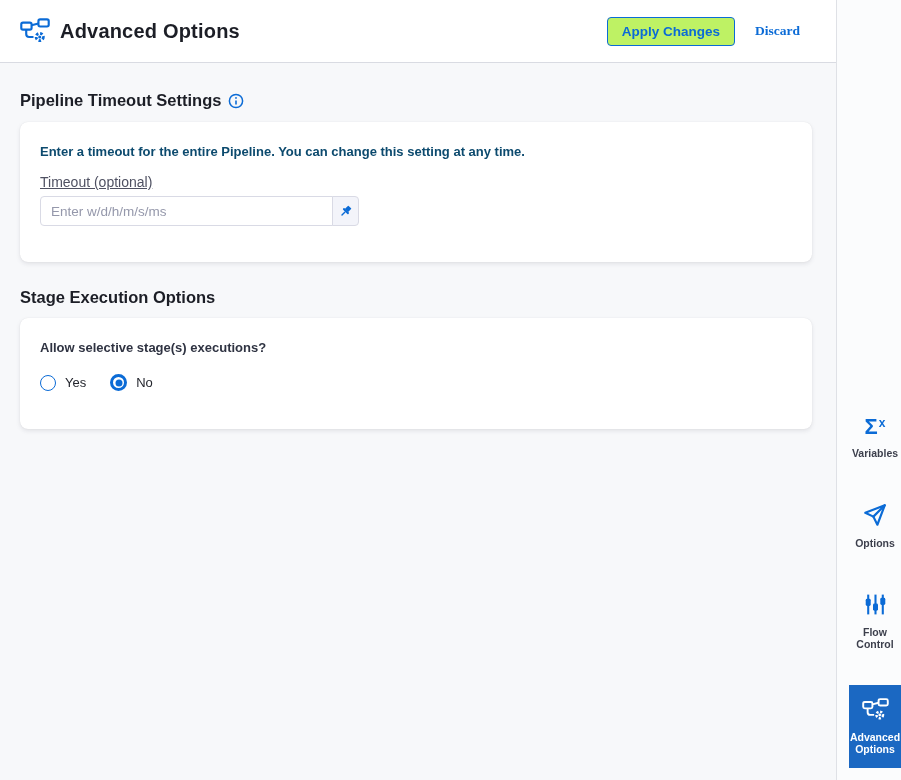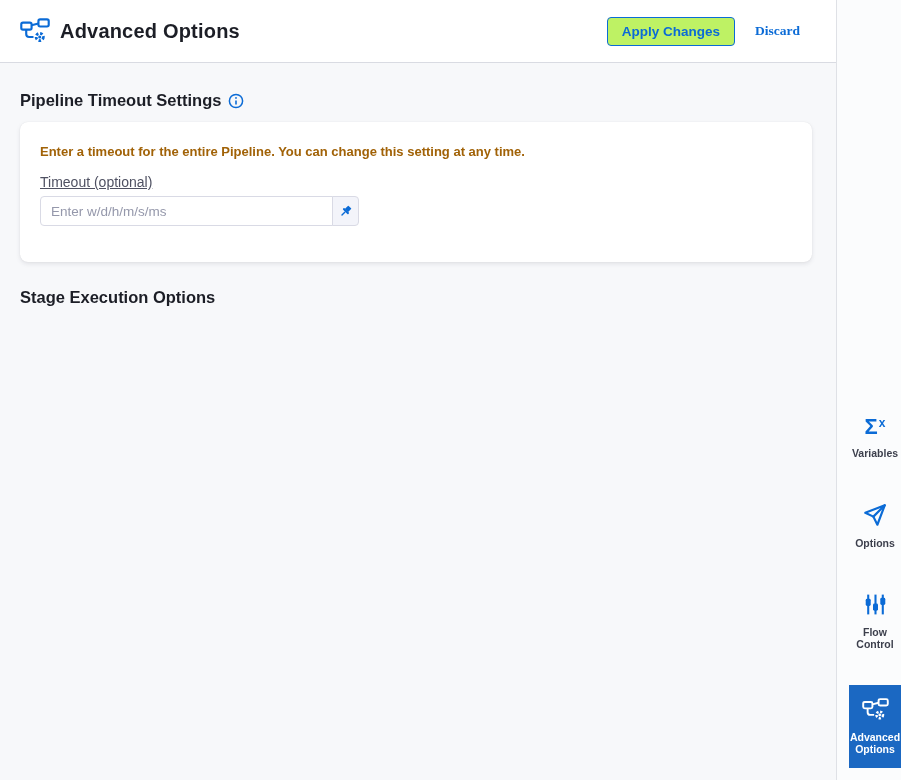--- a/index.html
+++ b/index.html
@@ -17,21 +17,21 @@
   .link-btn { background:none; border:none; color:#0b6bd6; font-weight:bold; font-size:13.5px; cursor:pointer; font-family:Liberation Serif, serif; }
 
   .content { padding:28px 24px 0 20px; }
   .section-heading { display:flex; align-items:center; gap:7px; font-size:16.5px; font-weight:bold; color:#1c1e26; }
   .section-heading.second { margin-top:26px; }
 
   .card { background:#fff; border-radius:8px; box-shadow:0 2px 4px rgba(96,97,112,.14), 0 0 1px rgba(40,41,61,.12); margin-top:12px; padding:22px 20px; }
   .card.timeout { height:140px; }
   .card.stage { height:111px; margin-top:11px; }
 
-  .desc { font-size:13px; font-weight:bold; color:#a16207; }
+  .desc { font-size:13px; font-weight:bold; color:#0c4a6e; }
   .field-label { margin-top:15px; font-size:14px; color:#4f5162;text-decoration:underline; }
   .input-row { margin-top:6px; display:flex; align-items:stretch; }
   .text-input { width:293px; height:30px; border:1px solid #d9dae5; border-radius:4px 0 0 4px; padding:0 10px; font-size:13.5px; color:#24262e; font-family:inherit; background:#fff; outline:none; }
   .text-input::placeholder { color:#9598ab; }
   .pin-btn { width:27px; height:30px; margin-left:-1px; background:#f3f4fa; border:1px solid #d9dae5; border-radius:0 4px 4px 0; display:flex; align-items:center; justify-content:center; cursor:pointer; }
 
   .question { font-size:13px; font-weight:bold; color:#2f3342; }
   .radio-group { margin-top:19px; display:flex; align-items:center; gap:24px; }
   .radio-option { display:flex; align-items:center; gap:9px; cursor:pointer; font-size:13px; color:#24262e; }
   .radio { width:16px; height:16px; border-radius:50%; background:#fff; border:1.5px solid #0b6bd6; position:relative; }
@@ -108,20 +108,33 @@
               </svg>
             </span>
           </span>
         </div>
       </div>
 
       <div class="section-heading second">
         <span>Stage Execution Options</span>
       </div>
 
+      <div class="card stage">
+        <div class="question">Allow selective stage(s) executions?</div>
+        <div class="radio-group">
+          <label class="radio-option">
+            <span class="radio"></span>
+            <span>Yes</span>
+          </label>
+          <label class="radio-option">
+            <span class="radio checked"></span>
+            <span>No</span>
+          </label>
+        </div>
+      </div>
 
     </div>
   </div>
 
   <div class="sidebar">
     <div class="tab-stack">
 
       <div class="side-tab">
         <span class="sigma">Σ<span class="sup">x</span></span>
         <span class="side-label">Variables</span>

